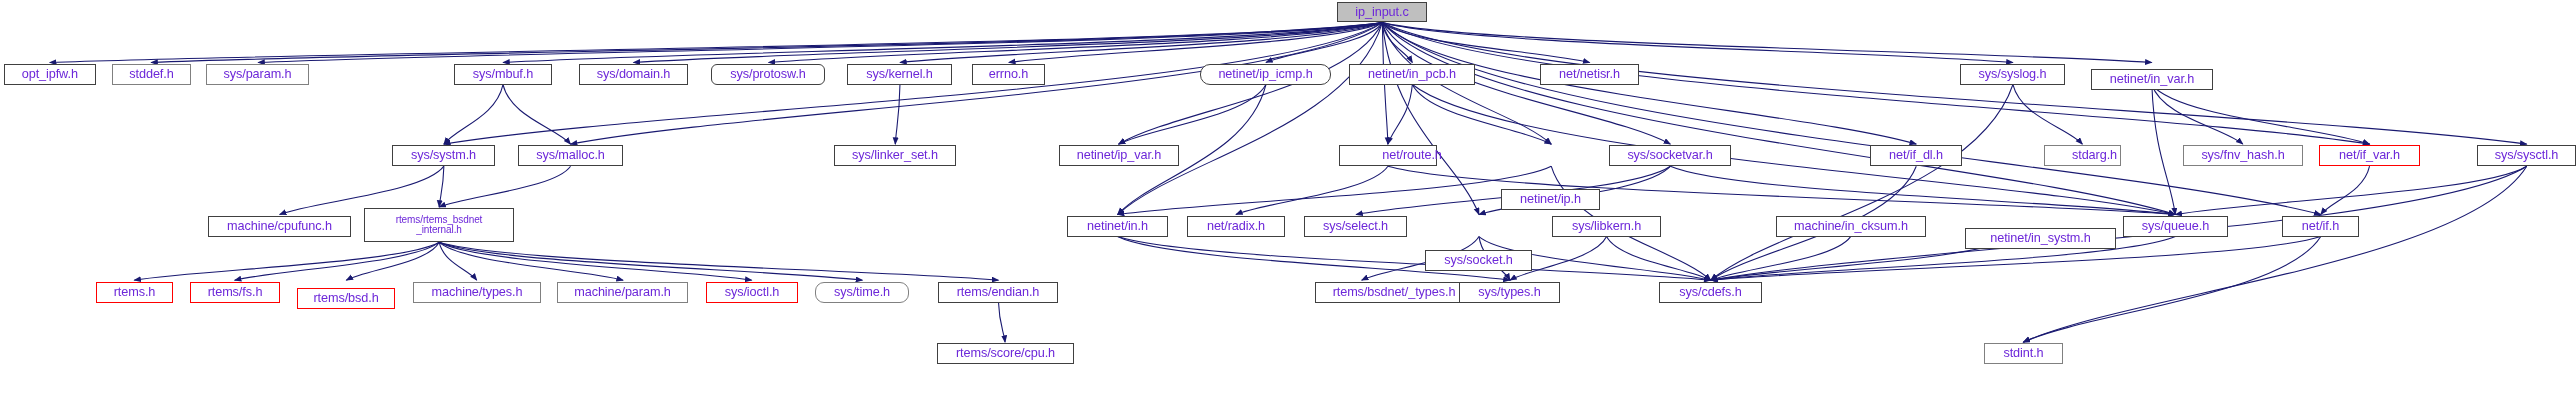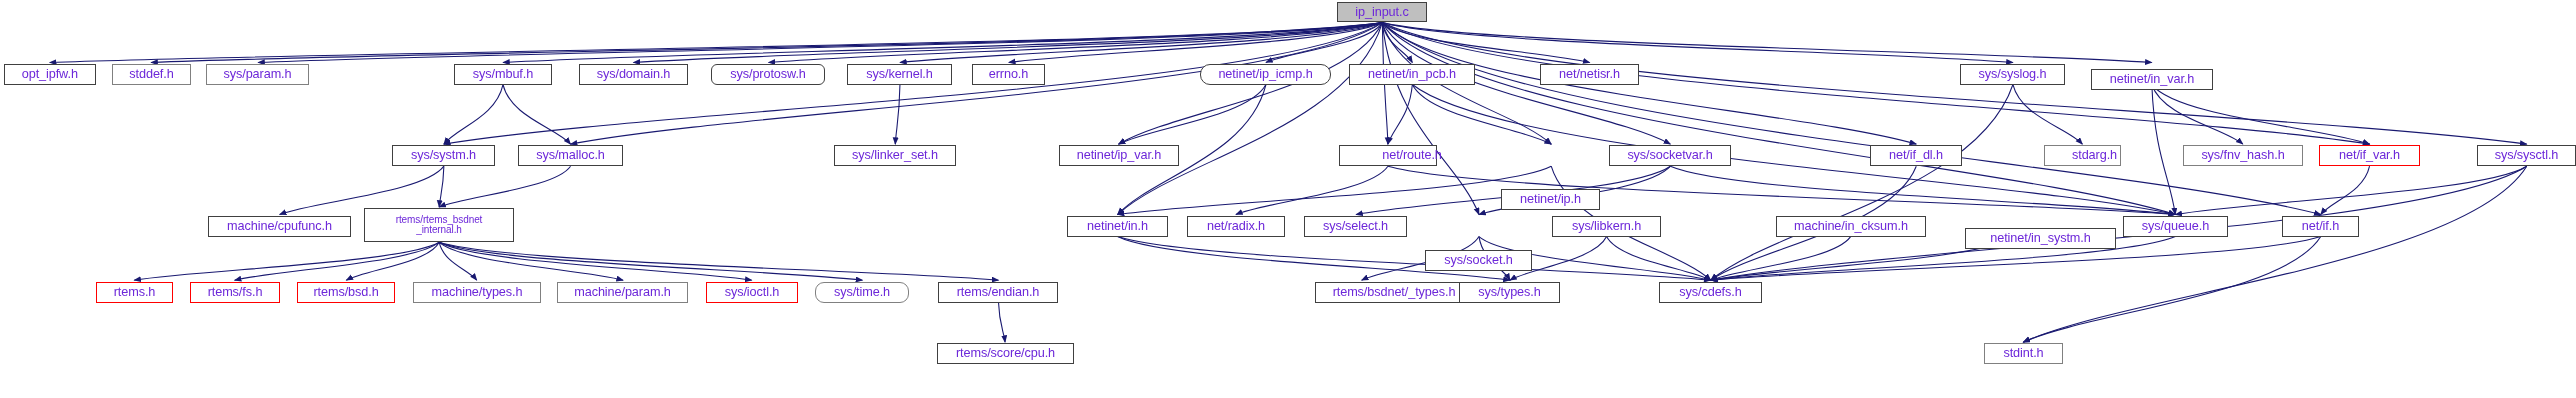--- a/index.html
+++ b/index.html
@@ -136,21 +136,21 @@
       <div class="node b" style="left: 1187px; top: 216px; width: 98px; height: 20.6px;">net/radix.h</div>
       <div class="node b" style="left: 1304px; top: 216px; width: 103px; height: 20.6px;">sys/select.h</div>
       <div class="node b" style="left: 1425px; top: 216px; width: 107px; height: 20.6px; margin-top: 34px;">sys/socket.h</div>
       <div class="node b" style="left: 1552px; top: 216px; width: 109px; height: 20.6px;">sys/libkern.h</div>
       <div class="node b" style="left: 1776px; top: 216px; width: 150px; height: 20.6px;">machine/in_cksum.h</div>
       <div class="node b" style="left: 1945px; top: 228px; width: 151px; height: 20.6px; margin-left: 20px;">netinet/in_systm.h</div>
       <div class="node b" style="left: 2123px; top: 216px; width: 105px; height: 20.6px;">sys/queue.h</div>
       <div class="node b" style="left: 2282px; top: 216px; width: 77px; height: 20.6px;">net/if.h</div>
       <div class="node red" style="left: 96px; top: 282px; width: 77px; height: 20.6px;">rtems.h</div>
       <div class="node red" style="left: 190px; top: 282px; width: 90px; height: 20.6px;">rtems/fs.h</div>
-      <div class="node red" style="left: 297px; top: 282px; width: 98px; height: 20.6px;">rtems/bsd.h</div>
+      <div class="node red" style="left: 297px; top: 288px; width: 98px; height: 20.6px;">rtems/bsd.h</div>
       <div class="node" style="left: 413px; top: 282px; width: 128px; height: 20.6px;">machine/types.h</div>
       <div class="node" style="left: 557px; top: 282px; width: 131px; height: 20.6px;">machine/param.h</div>
       <div class="node red" style="left: 706px; top: 282px; width: 92px; height: 20.6px;">sys/ioctl.h</div>
       <div class="node" style="left: 815px; top: 282px; width: 94px; height: 20.6px; border-radius: 9px;">sys/time.h</div>
       <div class="node b" style="left: 938px; top: 282px; width: 120px; height: 20.6px;">rtems/endian.h</div>
       <div class="node b" style="left: 1283px; top: 282px; width: 158px; height: 20.6px; margin-left: 32px;">rtems/bsdnet/_types.h</div>
       <div class="node b" style="left: 1459px; top: 282px; width: 101px; height: 20.6px;">sys/types.h</div>
       <div class="node b" style="left: 1659px; top: 282px; width: 103px; height: 20.6px;">sys/cdefs.h</div>
       <div class="node b" style="left: 937px; top: 343px; width: 137px; height: 20.6px;">rtems/score/cpu.h</div>
       <div class="node" style="left: 1984px; top: 343px; width: 79px; height: 20.6px;">stdint.h</div>

